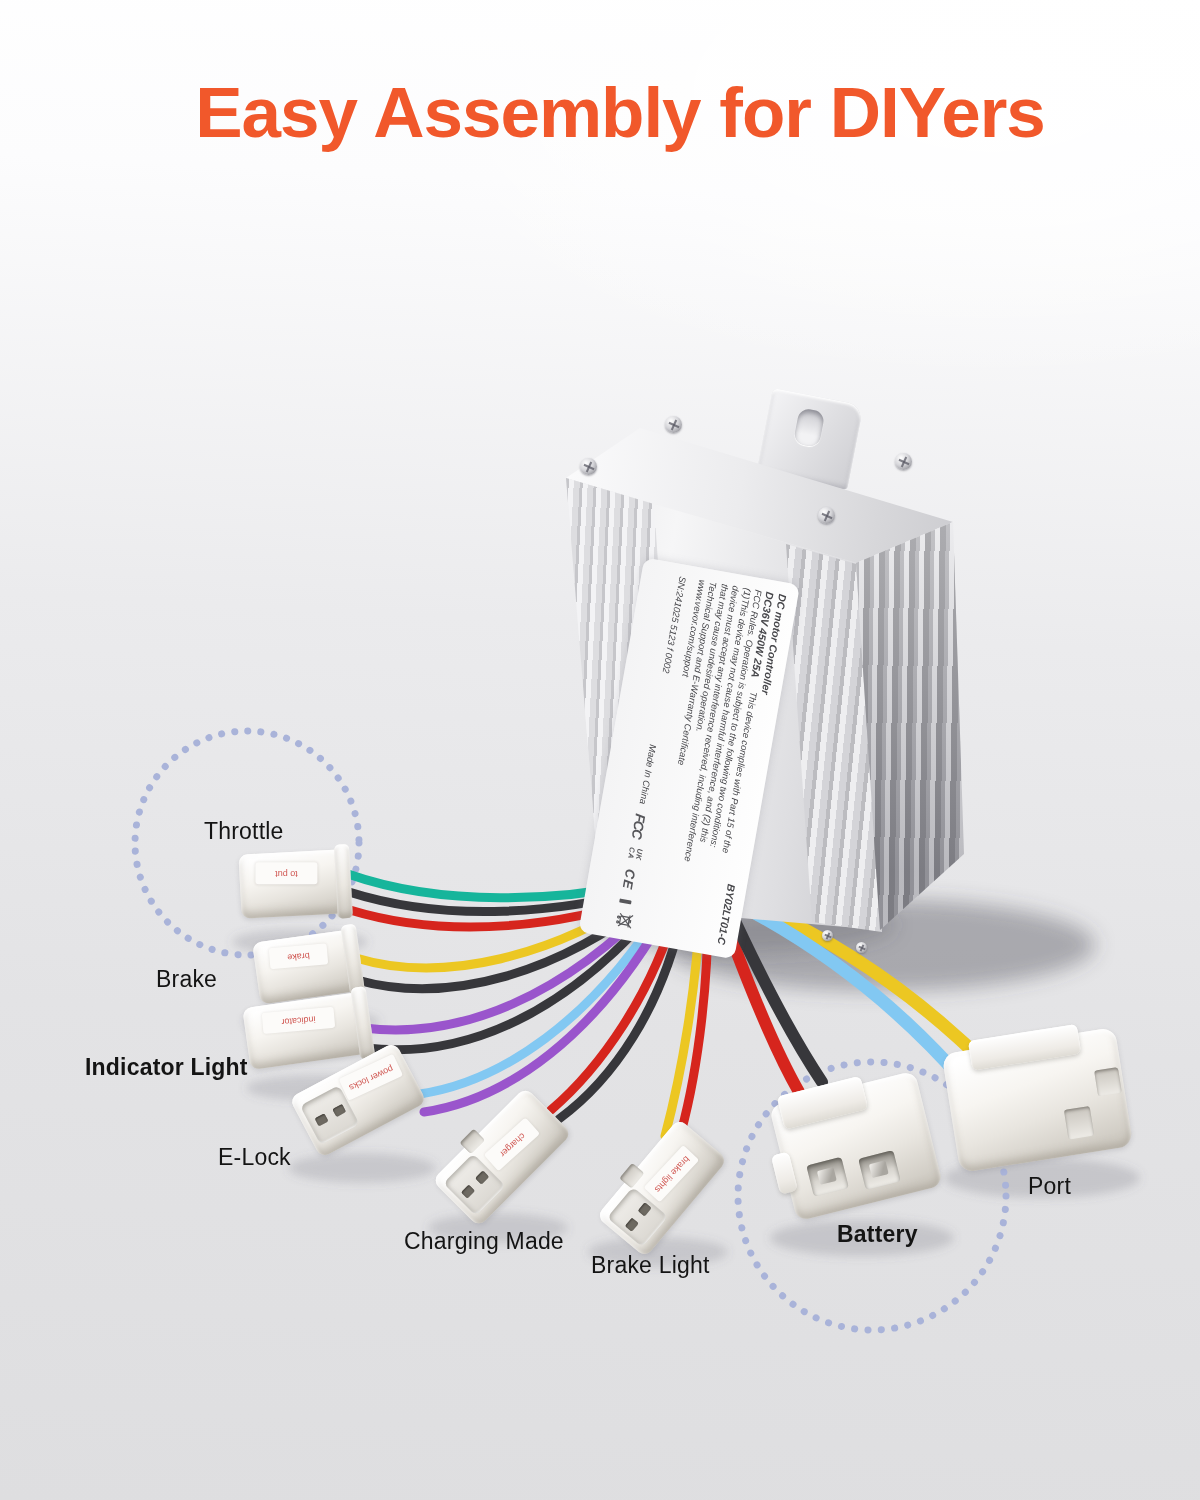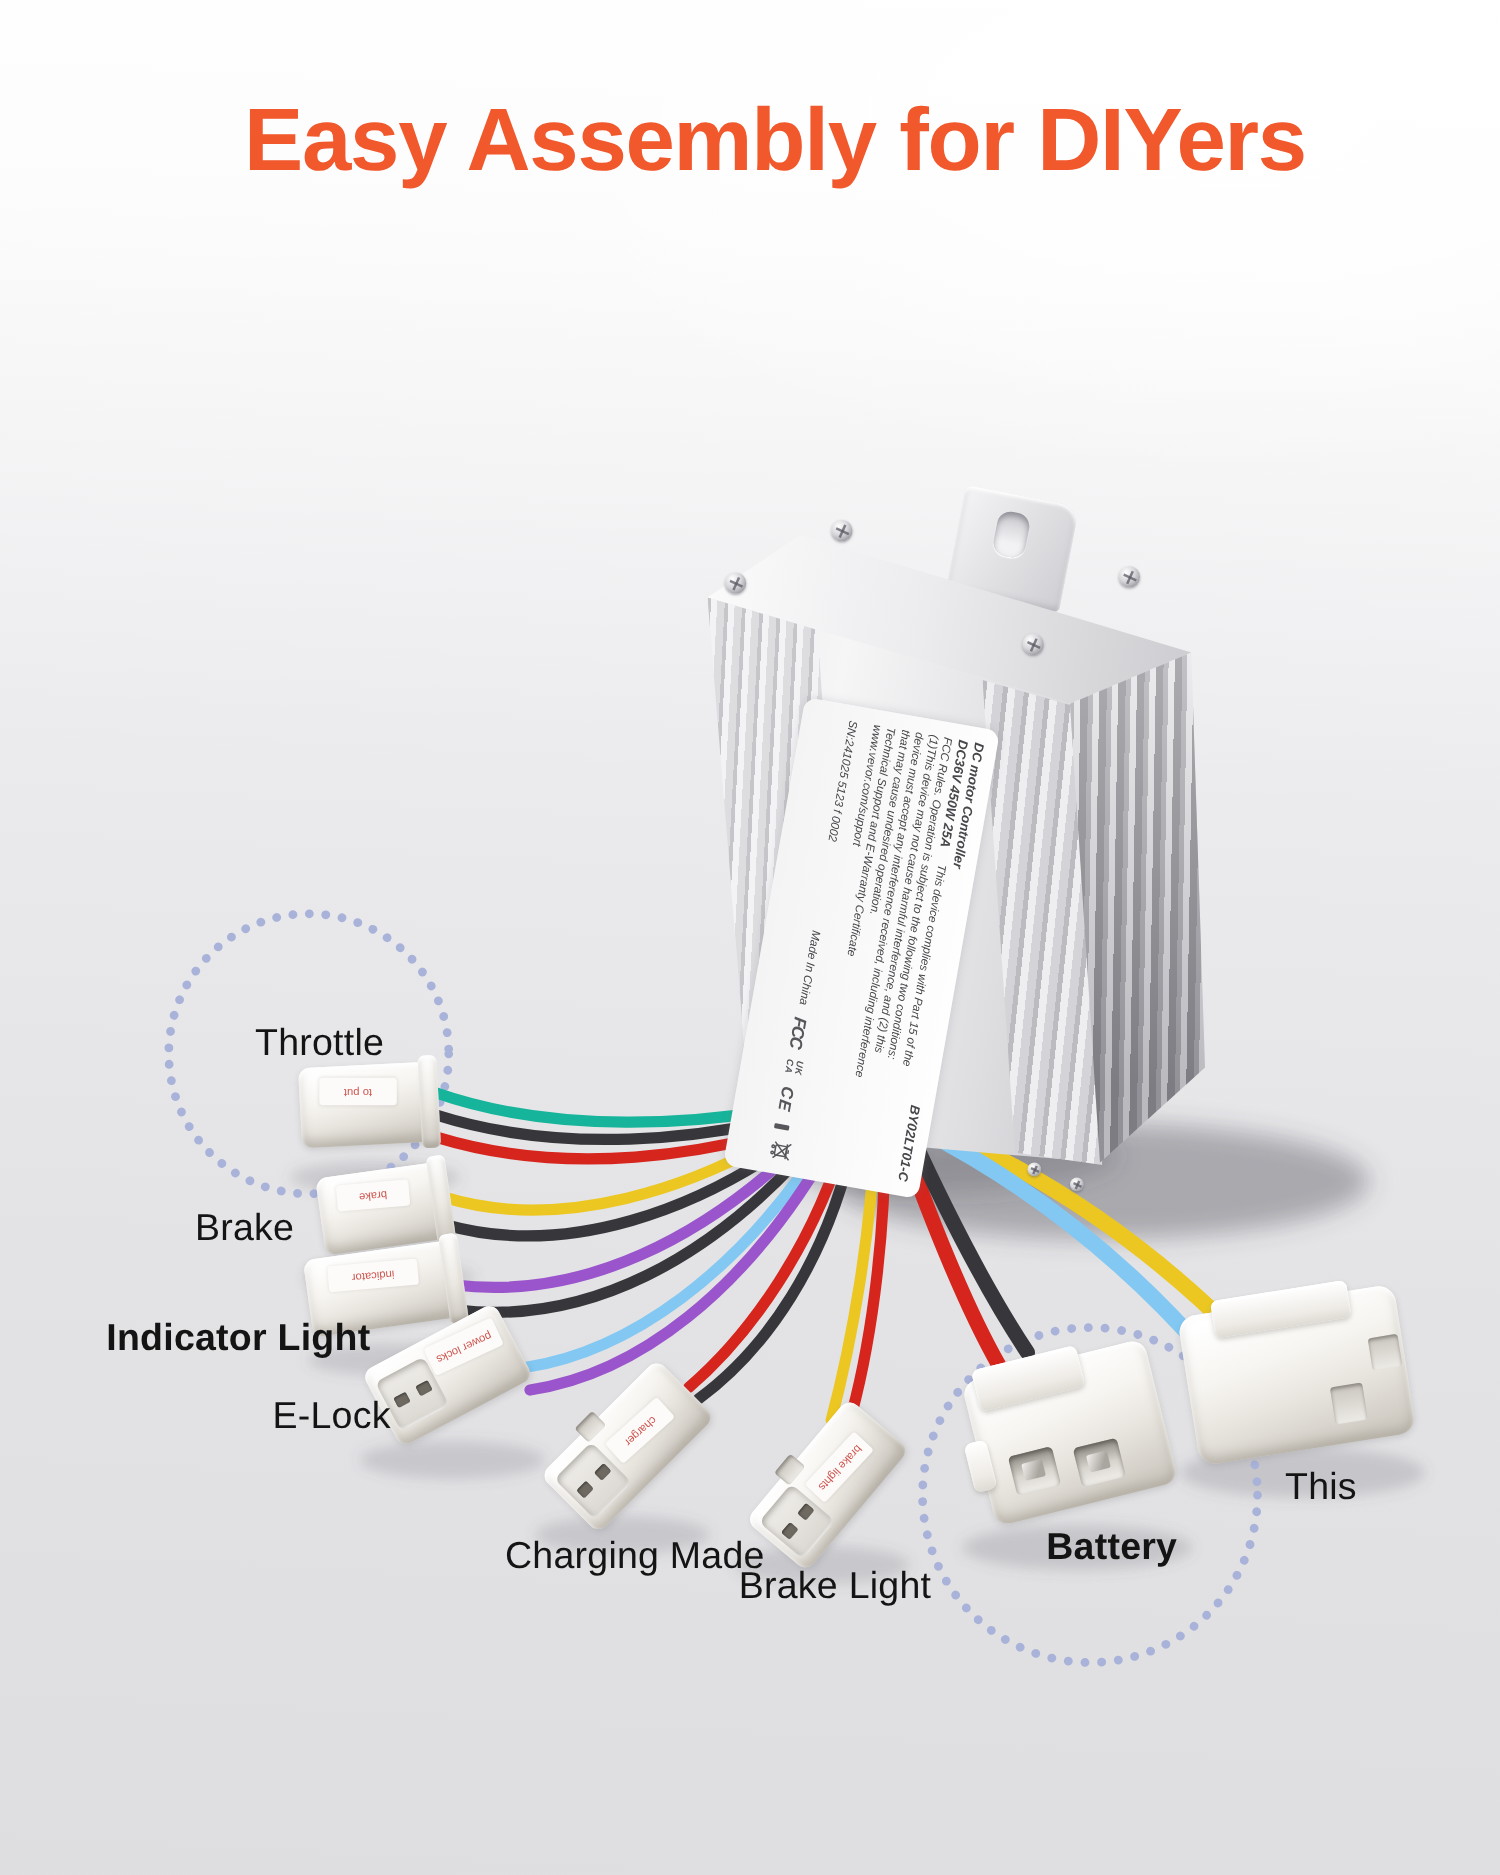--- a/index.html
+++ b/index.html
@@ -80,21 +80,21 @@
   }
   .devlabel .lrow{display:flex;gap:14px;white-space:nowrap;}
   .devlabel .t-bold{font-weight:bold;font-size:10.6px;line-height:13px;}
   .devlabel .grow{flex:1;}
   .devlabel .bottomrow{display:flex;align-items:flex-end;gap:10px;margin-top:3px;white-space:nowrap;}
   .logo-fcc{font-weight:bold;font-size:14px;letter-spacing:-1.5px;color:#57575b;font-style:italic;}
   .logo-ukca{display:inline-flex;flex-direction:column;font-weight:bold;font-size:7.5px;line-height:7.5px;color:#57575b;letter-spacing:.5px;}
   .logo-ce{font-weight:bold;font-size:13.5px;color:#57575b;letter-spacing:1px;}
   .logo-bar{display:inline-block;width:4px;height:12px;background:#57575b;border-radius:1px;}
   
-  .calabel{position:absolute;color:#141414;font-size:30px;letter-spacing:.2px;}
+  .calabel{position:absolute;color:#141414;font-size:23px;letter-spacing:.2px;}
   
   .conn{position:absolute;}
   .cbody{
     position:absolute;inset:0;border-radius:9px;
     background:linear-gradient(168deg,#ffffff 8%,#f7f5f1 38%,#e8e5df 62%,#d0ccc4 90%);
     box-shadow:inset 0 3px 4px #ffffff, inset 0 -5px 9px rgba(122,115,100,.35), 0 2px 5px rgba(90,90,100,.18);
   }
   .collar{
     position:absolute;right:-7px;top:-5px;bottom:-5px;width:15px;border-radius:5px;
     background:linear-gradient(168deg,#ffffff,#ece9e3 55%,#cbc7bf);
@@ -314,19 +314,19 @@
   <div class="conn" style="left:950px;top:1040px;width:175px;height:120px;transform:rotate(-9deg);">
     <div class="cbody" style="border-radius:14px;"></div>
     <div class="ridge" style="left:28px;top:-9px;width:110px;height:30px;"></div>
     <div class="notch" style="left:148px;top:40px;width:24px;height:26px;"></div>
     <div class="notch" style="left:112px;top:74px;width:26px;height:30px;"></div>
   </div>
 
   <div class="calabel" style="left:204px;top:818px;">Throttle</div>
   <div class="calabel" style="left:156px;top:966px;">Brake</div>
   <div class="calabel" style="left:85px;top:1054px;font-weight:bold;">Indicator Light</div>
-  <div class="calabel" style="left:218px;top:1116px;">E-Lock</div>
+  <div class="calabel" style="left:218px;top:1144px;">E-Lock</div>
   <div class="calabel" style="left:404px;top:1228px;">Charging Made</div>
   <div class="calabel" style="left:591px;top:1252px;">Brake Light</div>
   <div class="calabel" style="left:837px;top:1221px;font-weight:bold;">Battery</div>
-  <div class="calabel" style="left:1028px;top:1173px;">This</div>
+  <div class="calabel" style="left:1028px;top:1173px;">Port</div>
 
 </div>
 
 </body></html>

